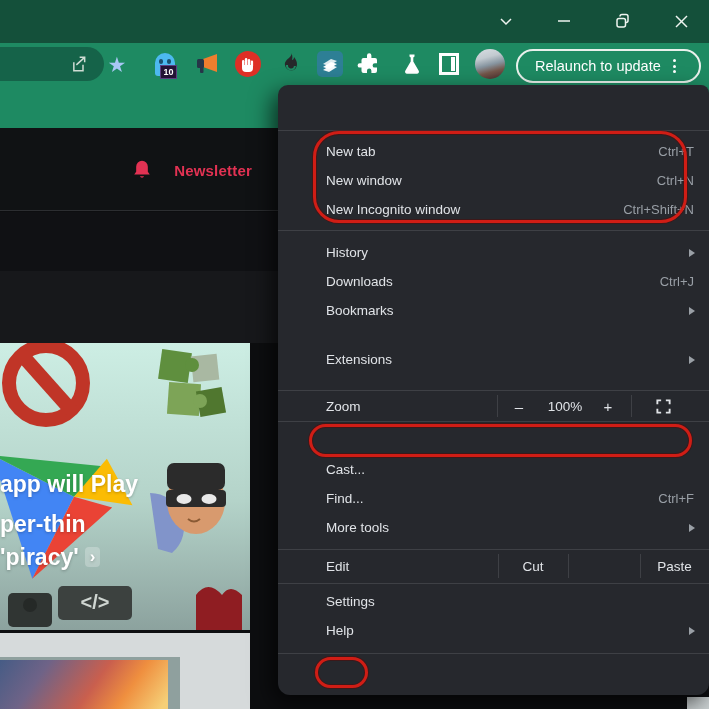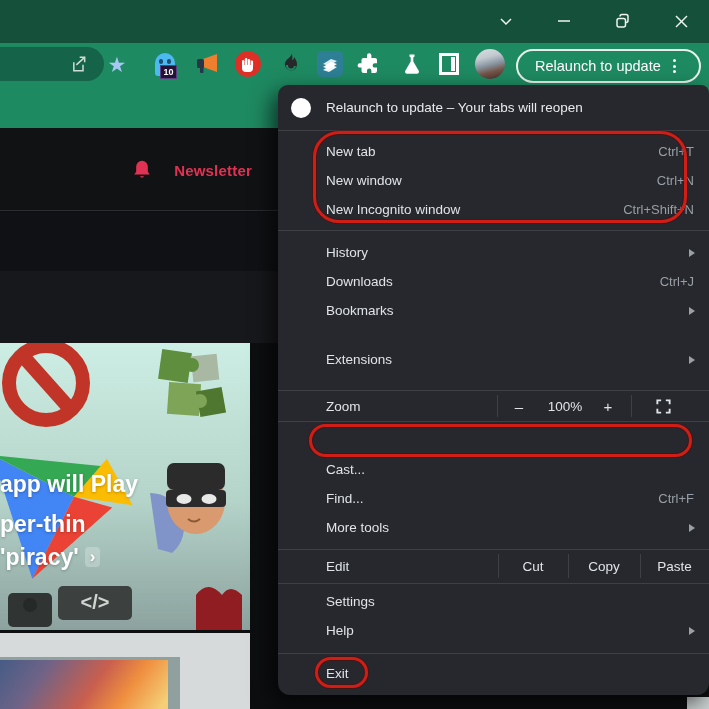--- a/index.html
+++ b/index.html
@@ -278,24 +278,20 @@
 
     <div id="article2" class="abs">
       <div id="tv-frame">
         <div id="tv-screen"></div>
       </div>
     </div>
     <div id="corner-img" class="abs"></div>
   </div>
 
   <div id="menu" class="abs">
-    <div id="menu-header">
-      <div id="update-dot"></div>
-      <span class="lbl">Relaunch to update – Your tabs will reopen</span>
-    </div>
     <div class="mdivider" style="top:45px"></div>
 
     <div class="mrow" style="top:52px">
       <span class="lbl">New tab</span>
         <span class="sc">Ctrl+T</span>
     </div>
     <div class="mrow" style="top:81px">
       <span class="lbl">New window</span>
         <span class="sc">Ctrl+N</span>
     </div>
@@ -352,37 +348,33 @@
       <span class="lbl">Find...</span>
         <span class="sc">Ctrl+F</span>
     </div>
     <div class="mdivider" style="top:464px"></div>
 
     <div class="mrow" style="top:465px;height:32px;cursor:default">
       <span class="lbl">Edit</span>
       <span class="vdiv" style="left:220px"></span>
       <span class="ecell" style="left:220px;width:70px">Cut</span>
       <span class="vdiv" style="left:290px"></span>
-      <span class="ecell" style="left:290px;width:72px">Copy</span>
       <span class="vdiv" style="left:362px"></span>
       <span class="ecell" style="left:362px;width:69px">Paste</span>
     </div>
     <div class="mdivider" style="top:498px"></div>
 
     <div class="mrow" style="top:502px">
       <span class="lbl">Settings</span>
     </div>
     <div class="mrow" style="top:531px">
       <span class="lbl">Help</span>
         <span class="subarrow"></span>
     </div>
     <div class="mdivider" style="top:568px"></div>
 
-    <div class="mrow" style="top:574px">
-      <span class="lbl">Exit</span>
-    </div>
   </div>
 
   <div id="anno-newtabs" class="annotation"></div>
   <div id="anno-print" class="annotation"></div>
   <div id="anno-exit" class="annotation"></div>
 
 </div>
 
 </body></html>

